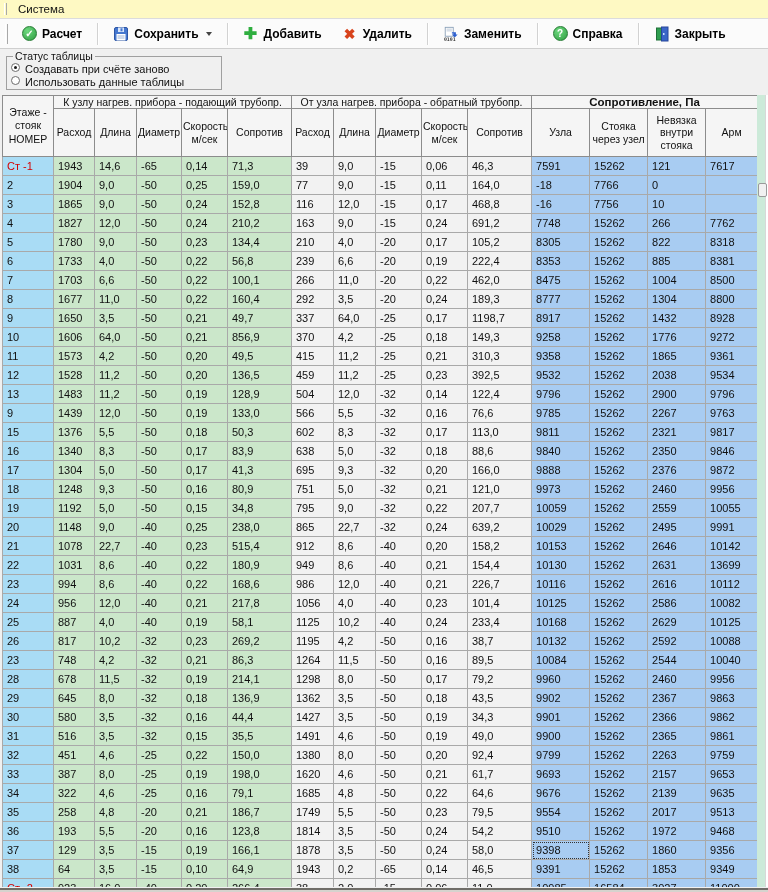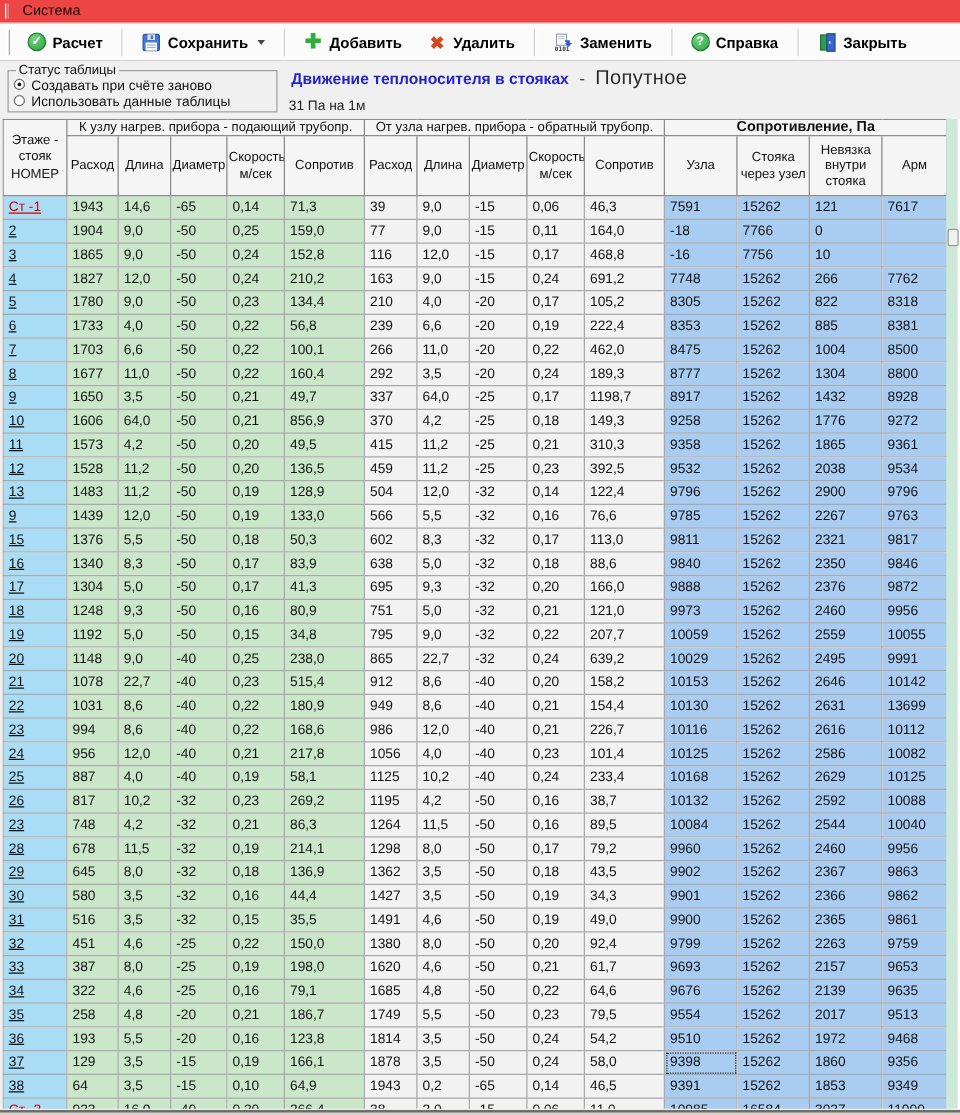--- a/index.html
+++ b/index.html
@@ -7,21 +7,21 @@
   body {
     width:768px; height:892px; overflow:hidden;
     background:#f0f0f0;
     font-family:"Liberation Sans", sans-serif;
     color:#111;
     position:relative;
   }
   
   .menubar{
     height:19px; display:flex; align-items:center;
-    background:#ef4444; border-bottom:1px solid #dcdcdc;
+    background:#fef9c3; border-bottom:1px solid #dcdcdc;
     padding-left:3px;
   }
   .gripper{
     width:3px; height:12px; margin:0 4px 0 1px;
     border-left:1px solid #ffffff; border-right:1px solid #a8a8a8;
   }
   .menu-item{ font-size:11.5px; padding:1px 7px; cursor:default; }
   
   .toolbar{
     height:30px; display:flex; align-items:center;
@@ -84,21 +84,21 @@
   }
   .ghead{ height:13px; font-size:10.5px; line-height:12px; }
   .ghead.res{ font-weight:bold; font-size:11.5px; }
   .crow th{ height:48px; font-size:10.5px; line-height:1.2; }
   .corner{ font-size:10.5px; line-height:1.25; }
   td{
     border:1px solid #a9a9a9; height:18px; line-height:18px;
     font-size:11px; padding:0 0 0 4px;
     white-space:nowrap; overflow:hidden; text-align:left; cursor:default;
   }
-  .c-num{ background:var(--row-header-bg,#a9dcf5);text-decoration:underline; }
+  .c-num{ background:var(--row-header-bg,#a9dcf5); }
   .c-sup{ background:var(--supply-bg,#cbe7ca); }
   .c-ret{ background:var(--return-bg,#f2f2f2); }
   .c-res{ background:var(--resistance-bg,#a8ccf2); }
   td.red{ color:var(--stack-label-color,#d40000); }
   td.selected{ outline:1px dotted #333; outline-offset:-2px; }
   
   .strip-green{ position:absolute; left:755px; top:0; bottom:0; width:8px; background:#ccead9; }
   .strip-white{ position:absolute; left:763px; top:0; bottom:0; width:3px; background:#ffffff; border-left:1px solid #d8d8d8; }
   .scroll-fragment{
     position:absolute; left:756px; top:88px; width:9px; height:14px;
@@ -191,28 +191,20 @@
     <legend>Статус таблицы</legend>
     <label class="radio-row">
       <span class="radio sel"></span>
       <span>Создавать при счёте заново</span>
     </label>
     <label class="radio-row">
       <span class="radio"></span>
       <span>Использовать данные таблицы</span>
     </label>
   </fieldset>
-  <div class="titles">
-    <div class="title-line">
-      <span class="title-main">Движение теплоносителя  в стояках</span>
-      <span class="title-sep">-</span>
-      <span class="title-mode">Попутное</span>
-    </div>
-    <div class="pressure">31 Па на 1м</div>
-  </div>
 </div>
 
 <div class="tablewrap">
   <table>
     <colgroup>
       <col style="width:51px">
         <col style="width:41px">
         <col style="width:42px">
         <col style="width:45px">
         <col style="width:46px">

